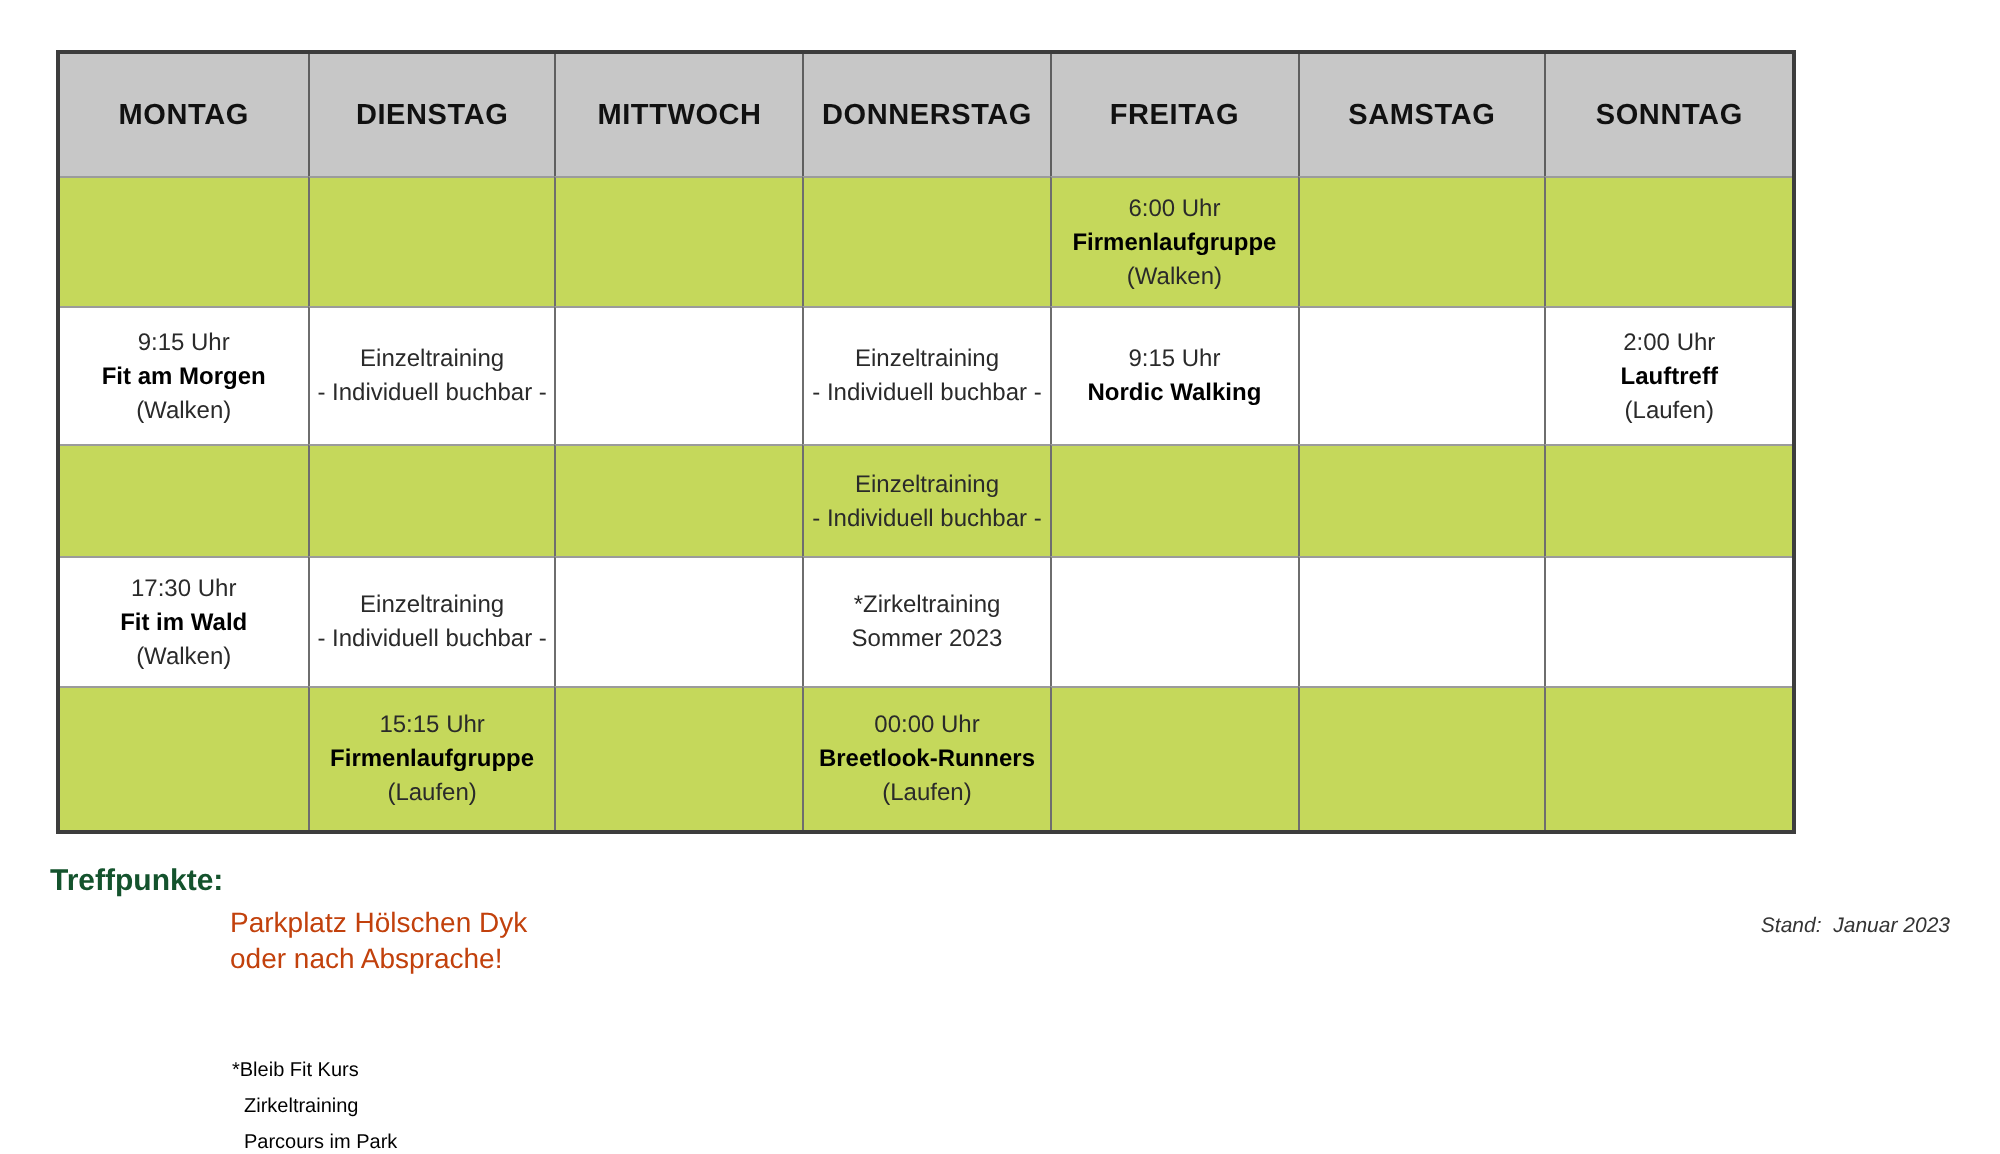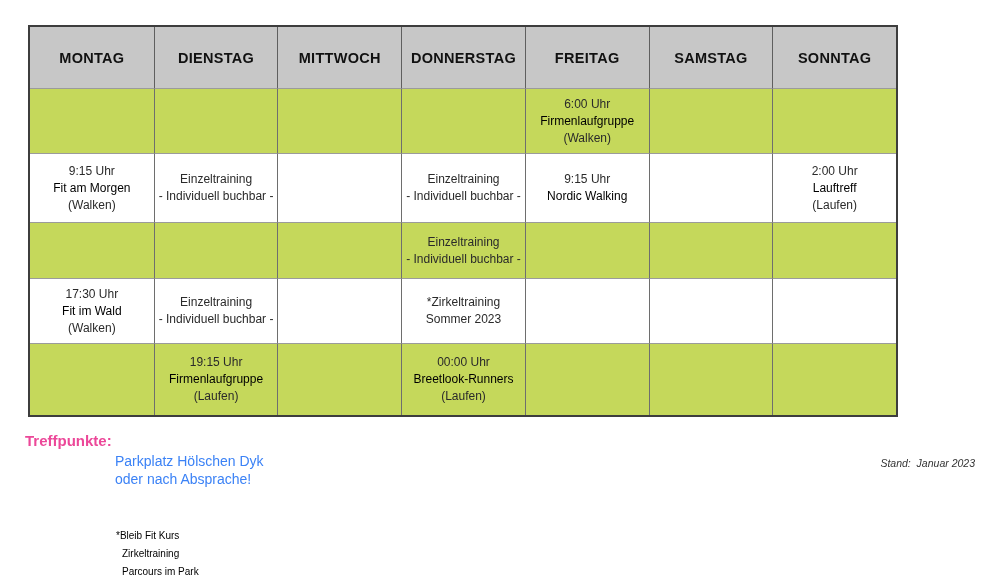--- a/index.html
+++ b/index.html
@@ -39,29 +39,29 @@
     border-left-color: #5f5f5f;
     background: #c7c7c7;
     font-weight: bold;
     font-size: 14.5px;
     letter-spacing: 0.3px;
     color: #111;
   }
   .green { background: #c5d85b; }
   .white { background: #ffffff; }
   .line { font-size: 12px; line-height: 17px; color: #2a2a2a; white-space: nowrap; }
-  .line.bold { font-weight: normal; color: #000; }
+  .line.bold { font-weight: bold; color: #000; }
 
   .treff-label {
     position: absolute; left: 25px; top: 432px;
-    font-size: 15px; font-weight: bold; color: #ec4899;
+    font-size: 15px; font-weight: bold; color: #14532d;
   }
   .meeting-lines {
     position: absolute; left: 115px; top: 452px;
-    font-size: 14px; line-height: 18px; color: #3b82f6;
+    font-size: 14px; line-height: 18px; color: #c2410c;
   }
   .note-lines {
     position: absolute; left: 116px; top: 527px;
     font-size: 10px; line-height: 18px; color: #000000;
   }
   .note-lines .foot-line:nth-child(n+2) { padding-left: 6px; }
   .stand {
     position: absolute; top: 429px; right: 25px;
     font-size: 10.5px; font-style: italic; color: #333;
     white-space: pre;
@@ -136,21 +136,21 @@
     <div class="cell white"></div>
     <div class="cell white">
       <div class="line">*Zirkeltraining</div>
       <div class="line">Sommer 2023</div>
     </div>
     <div class="cell white"></div>
     <div class="cell white"></div>
     <div class="cell white"></div>
     <div class="cell green"></div>
     <div class="cell green">
-      <div class="line">19:15 Uhr</div>
+      <div class="line">15:15 Uhr</div>
       <div class="line bold">Firmenlaufgruppe</div>
       <div class="line">(Laufen)</div>
     </div>
     <div class="cell green"></div>
     <div class="cell green">
       <div class="line">00:00 Uhr</div>
       <div class="line bold">Breetlook-Runners</div>
       <div class="line">(Laufen)</div>
     </div>
     <div class="cell green"></div>

